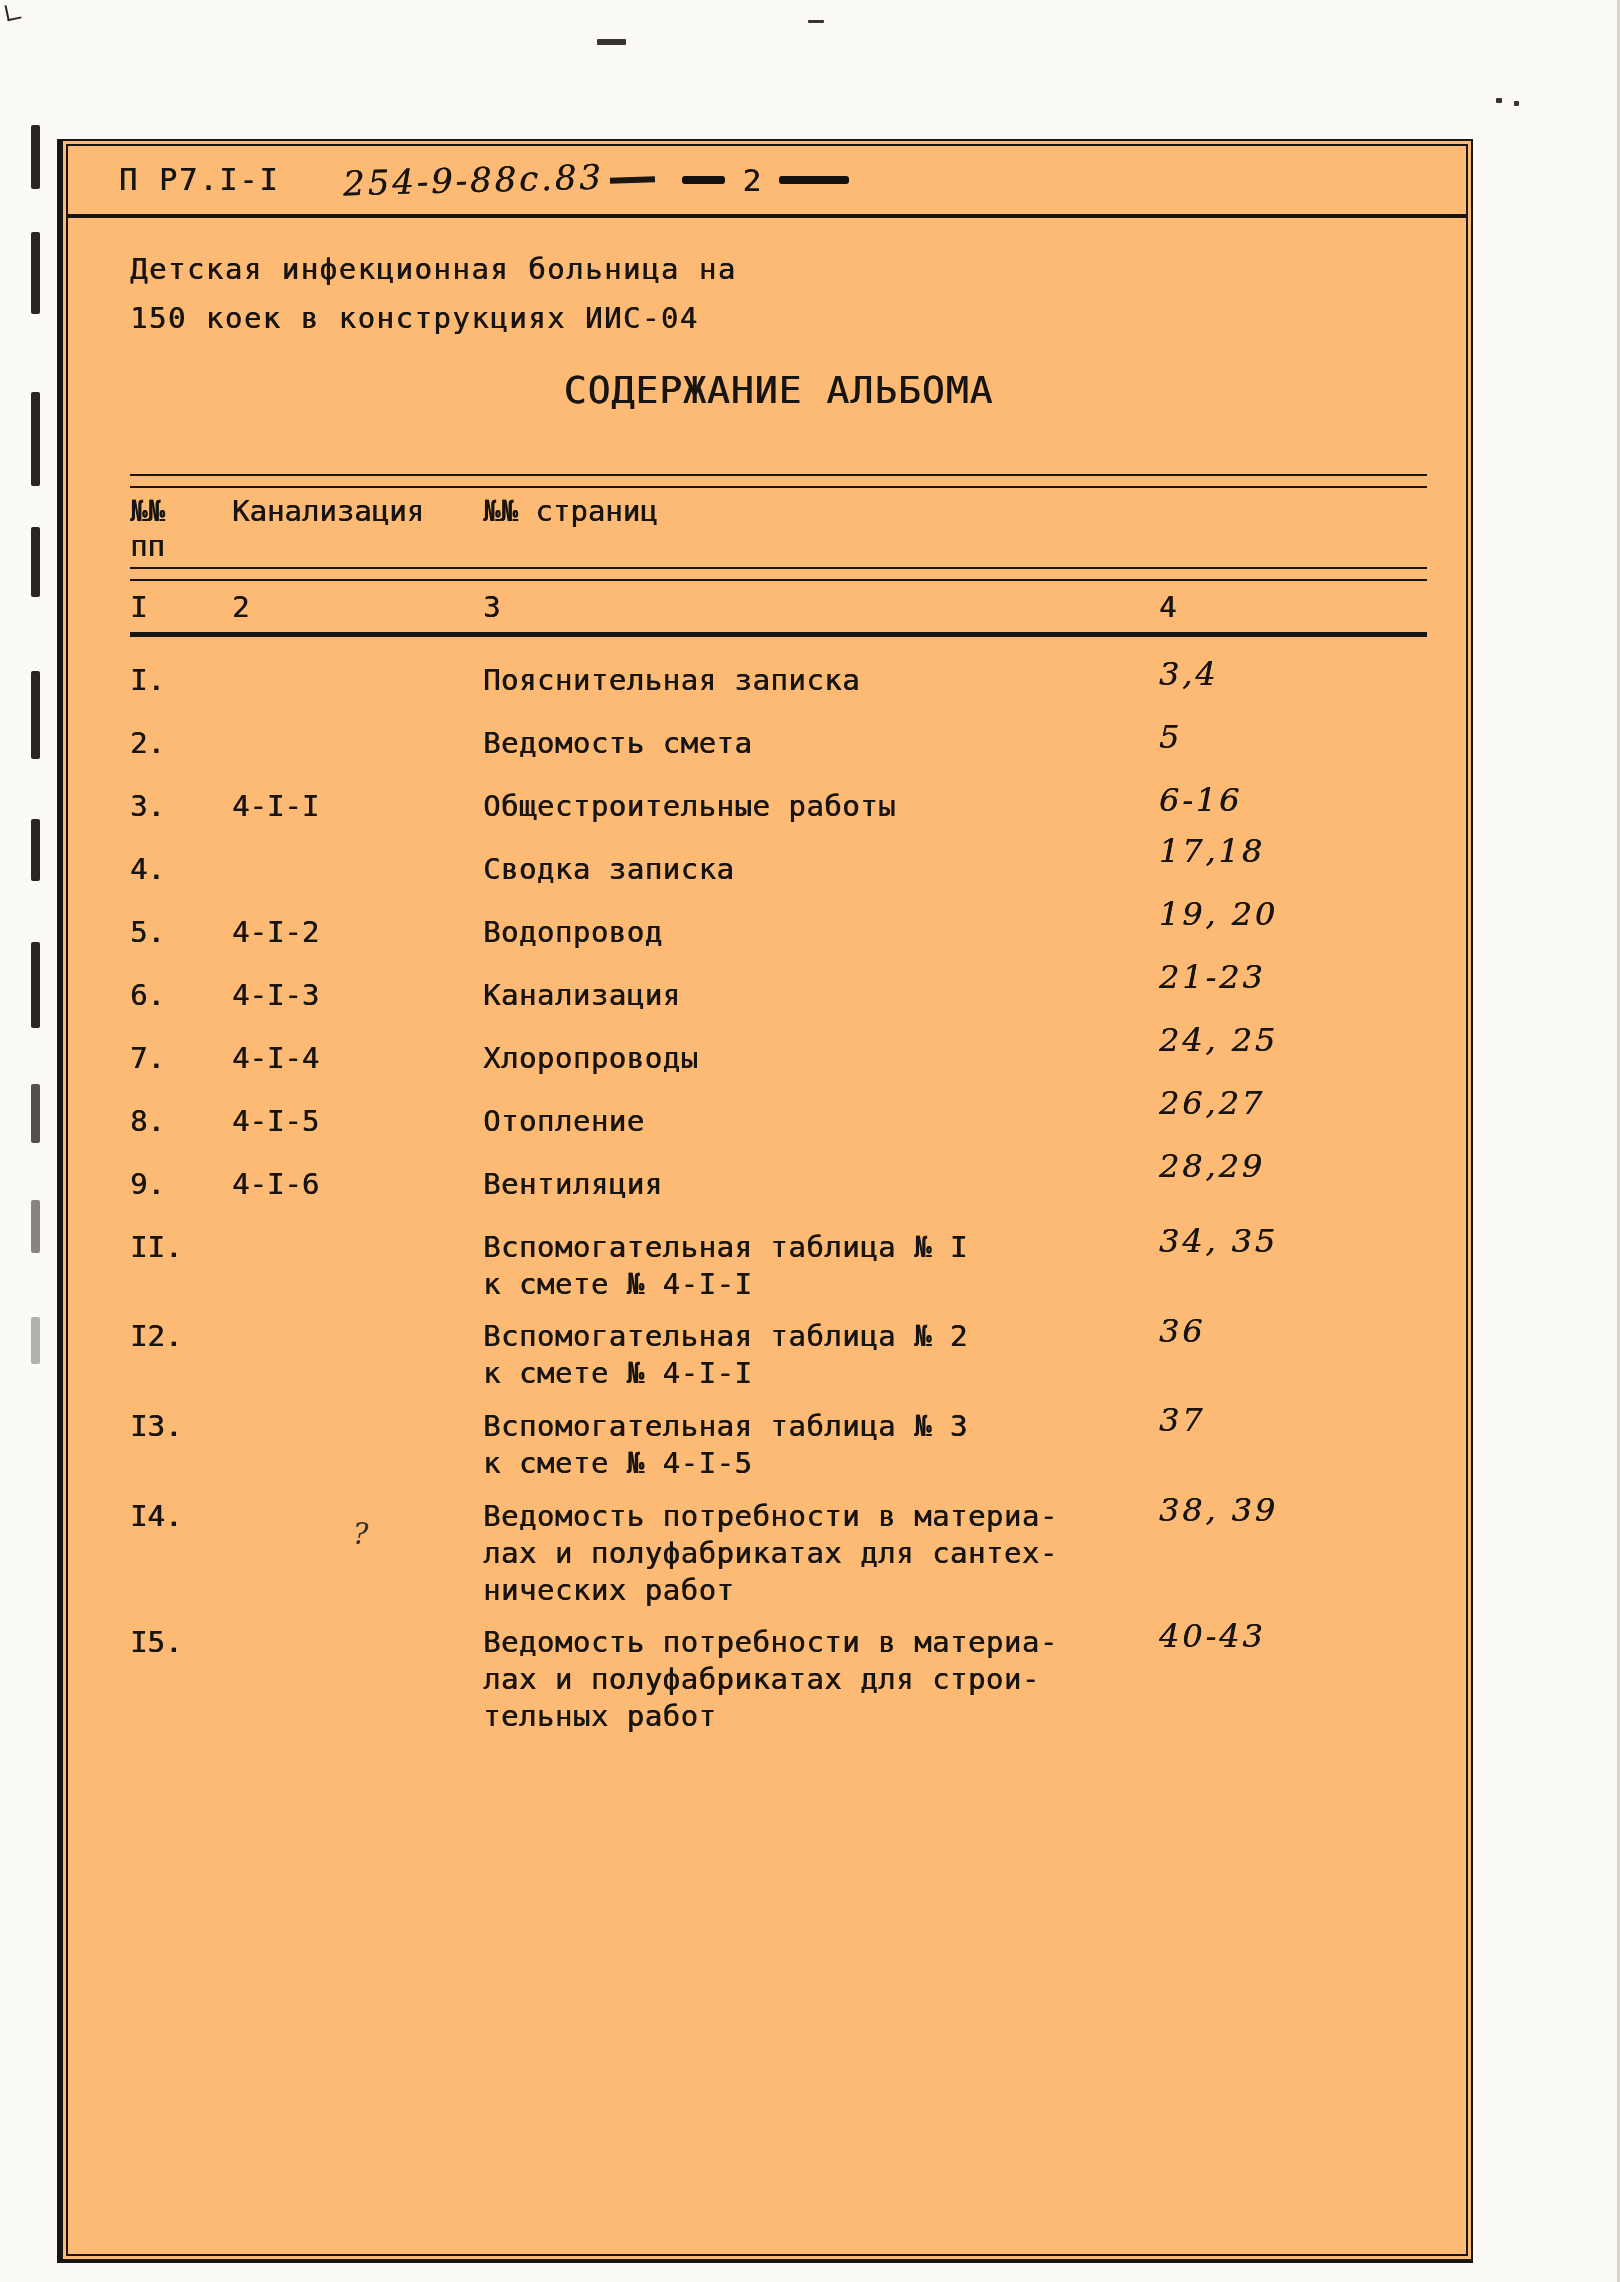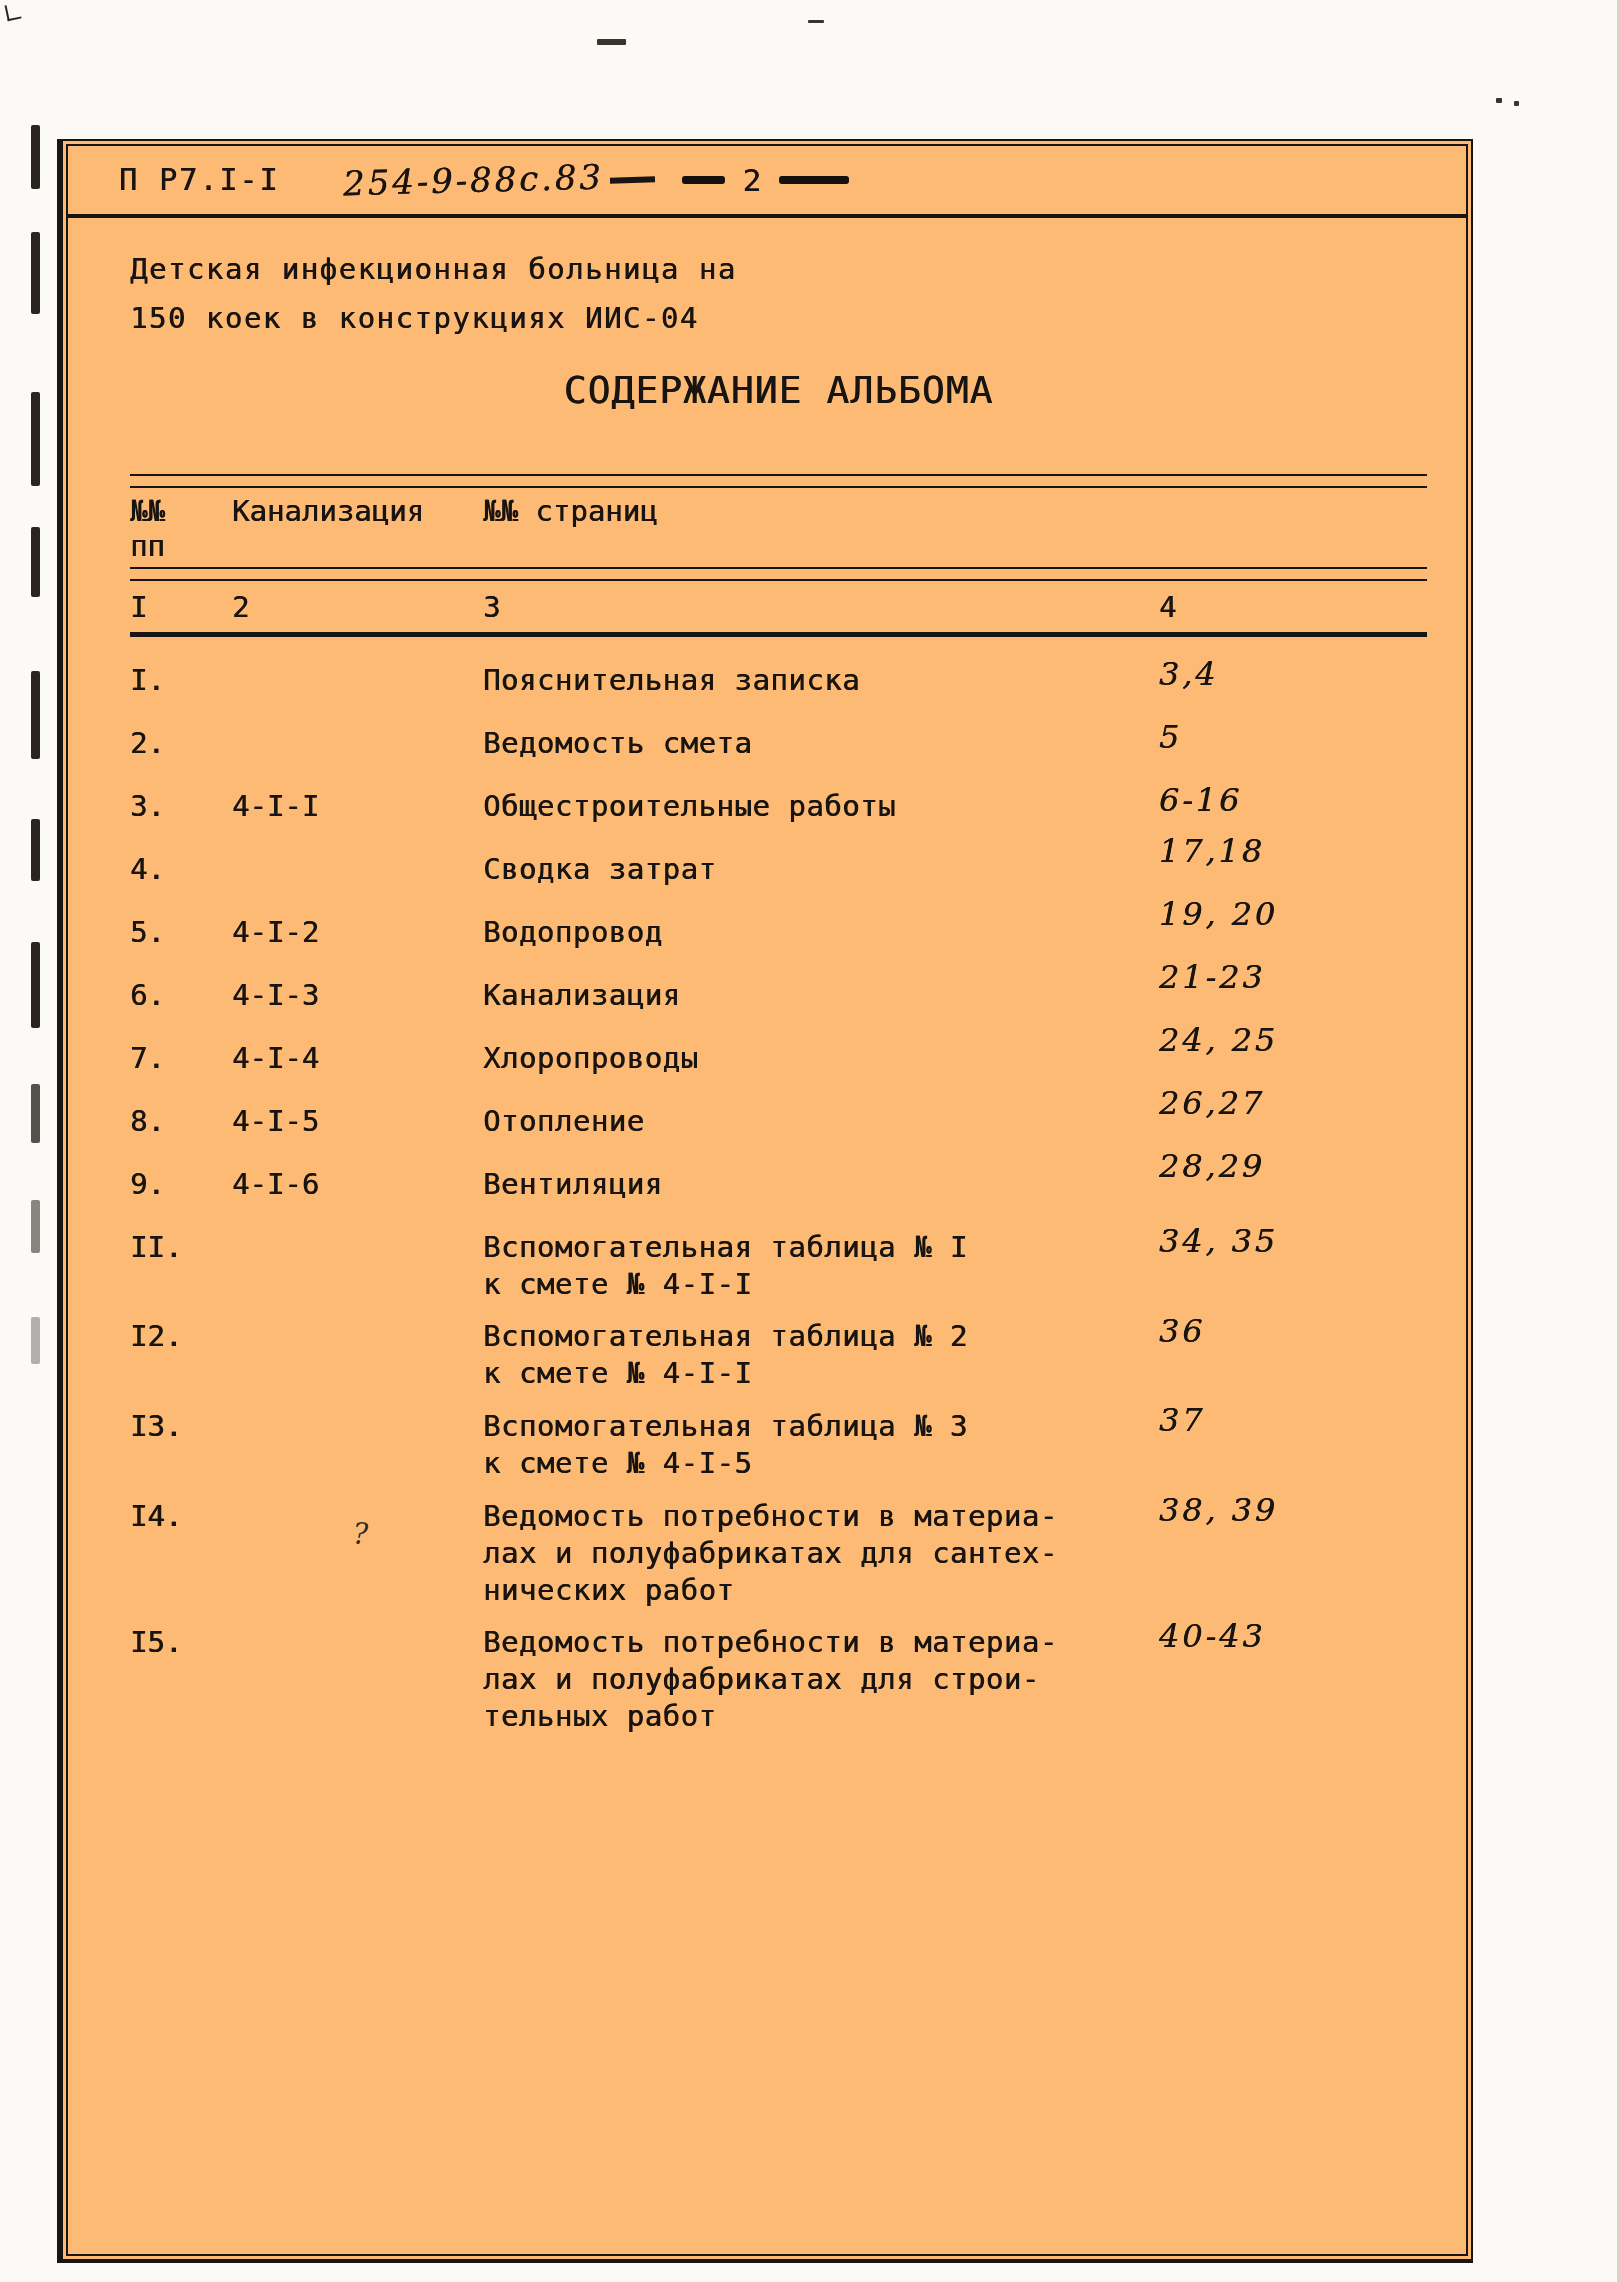--- a/index.html
+++ b/index.html
@@ -168,21 +168,21 @@
   <div class="trow grid4">
     <span class="c1 tw">3.</span>
     <span class="c2 tw">4-I-I</span>
     <span class="c3 tw">Общестроительные работы</span>
     <span class="c4 hand">6-16</span>
   </div>
 
   <div class="trow grid4">
     <span class="c1 tw">4.</span>
     <span class="c2 tw"></span>
-    <span class="c3 tw">Сводка затрат</span>
+    <span class="c3 tw">Сводка записка</span>
     <span class="c4 hand">17,18</span>
   </div>
 
   <div class="trow grid4">
     <span class="c1 tw">5.</span>
     <span class="c2 tw">4-I-2</span>
     <span class="c3 tw">Водопровод</span>
     <span class="c4 hand">19, 20</span>
   </div>
 

